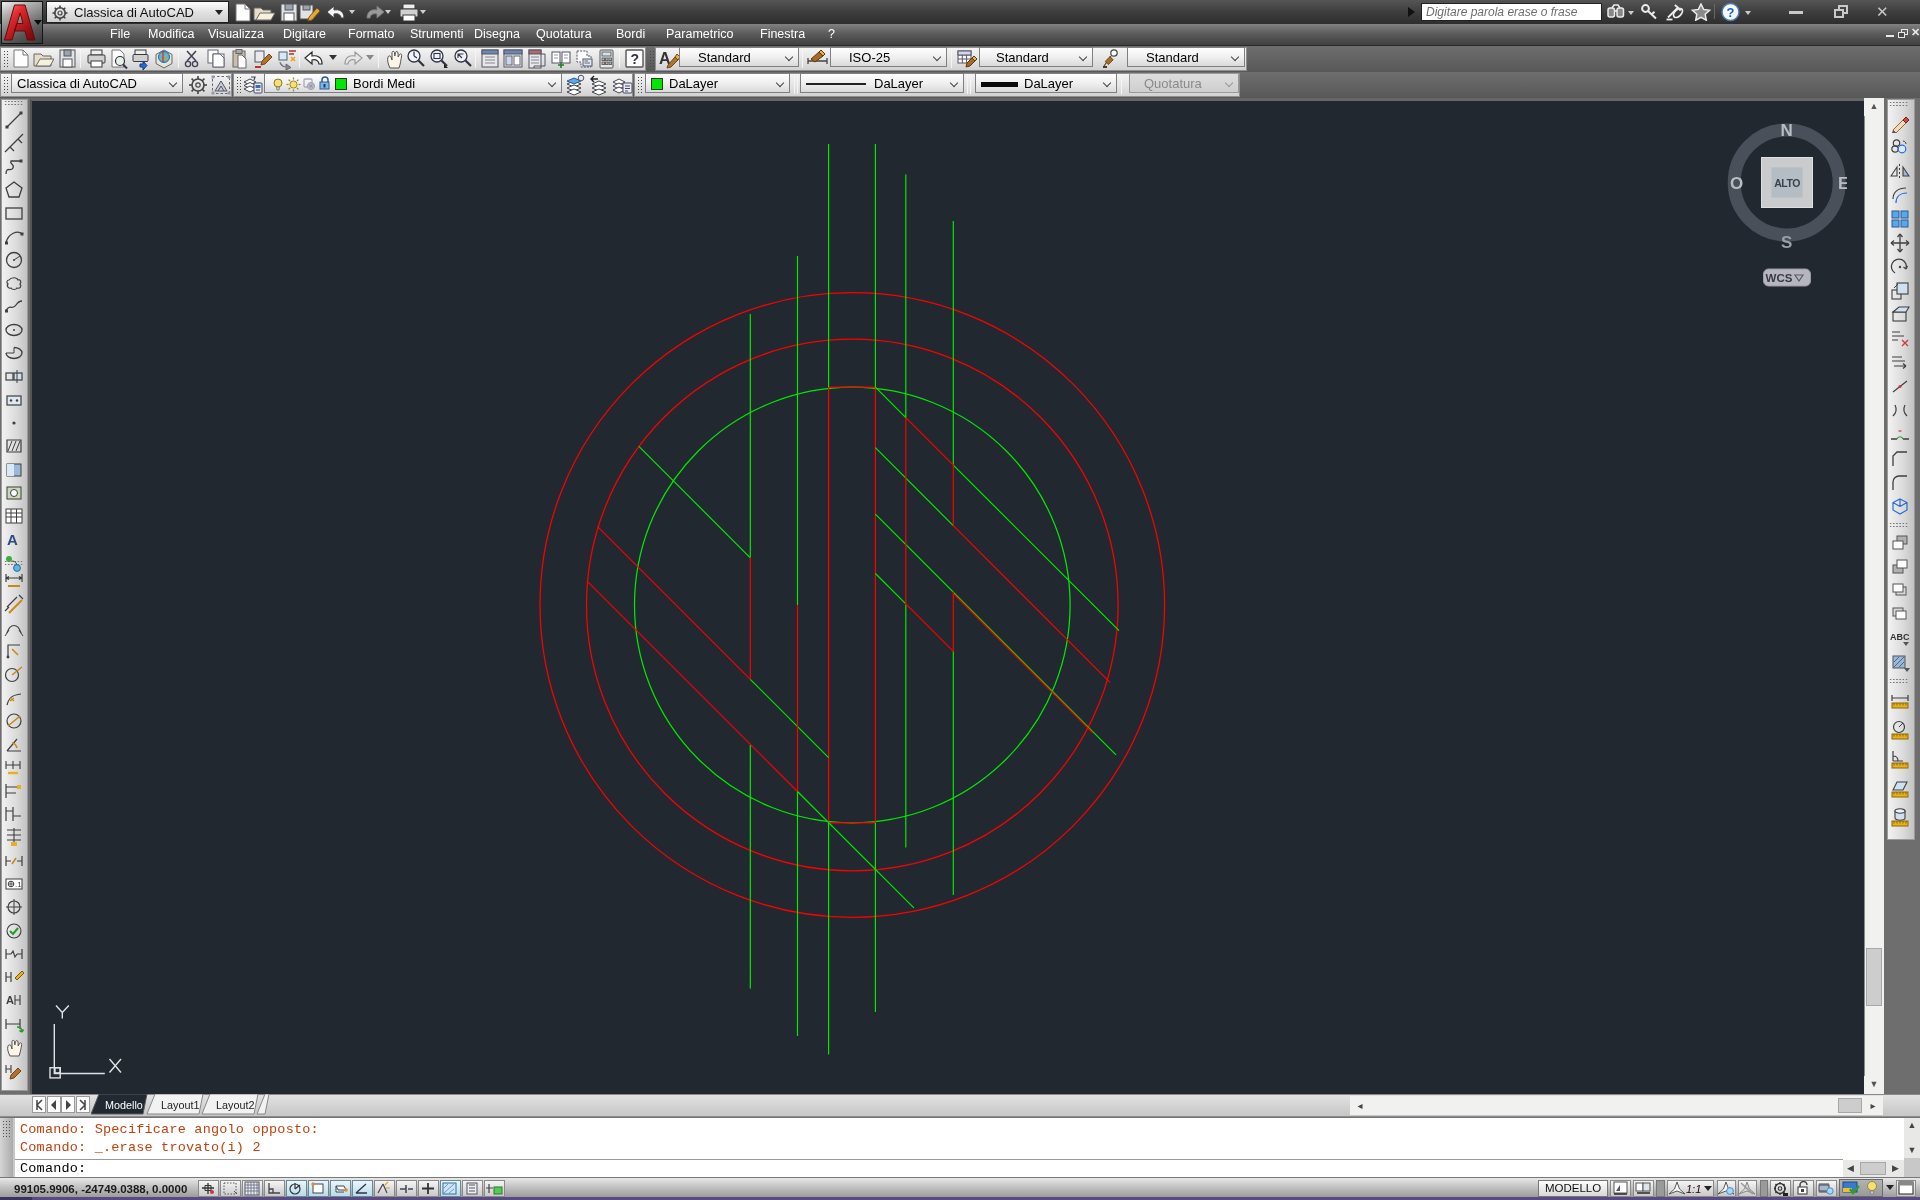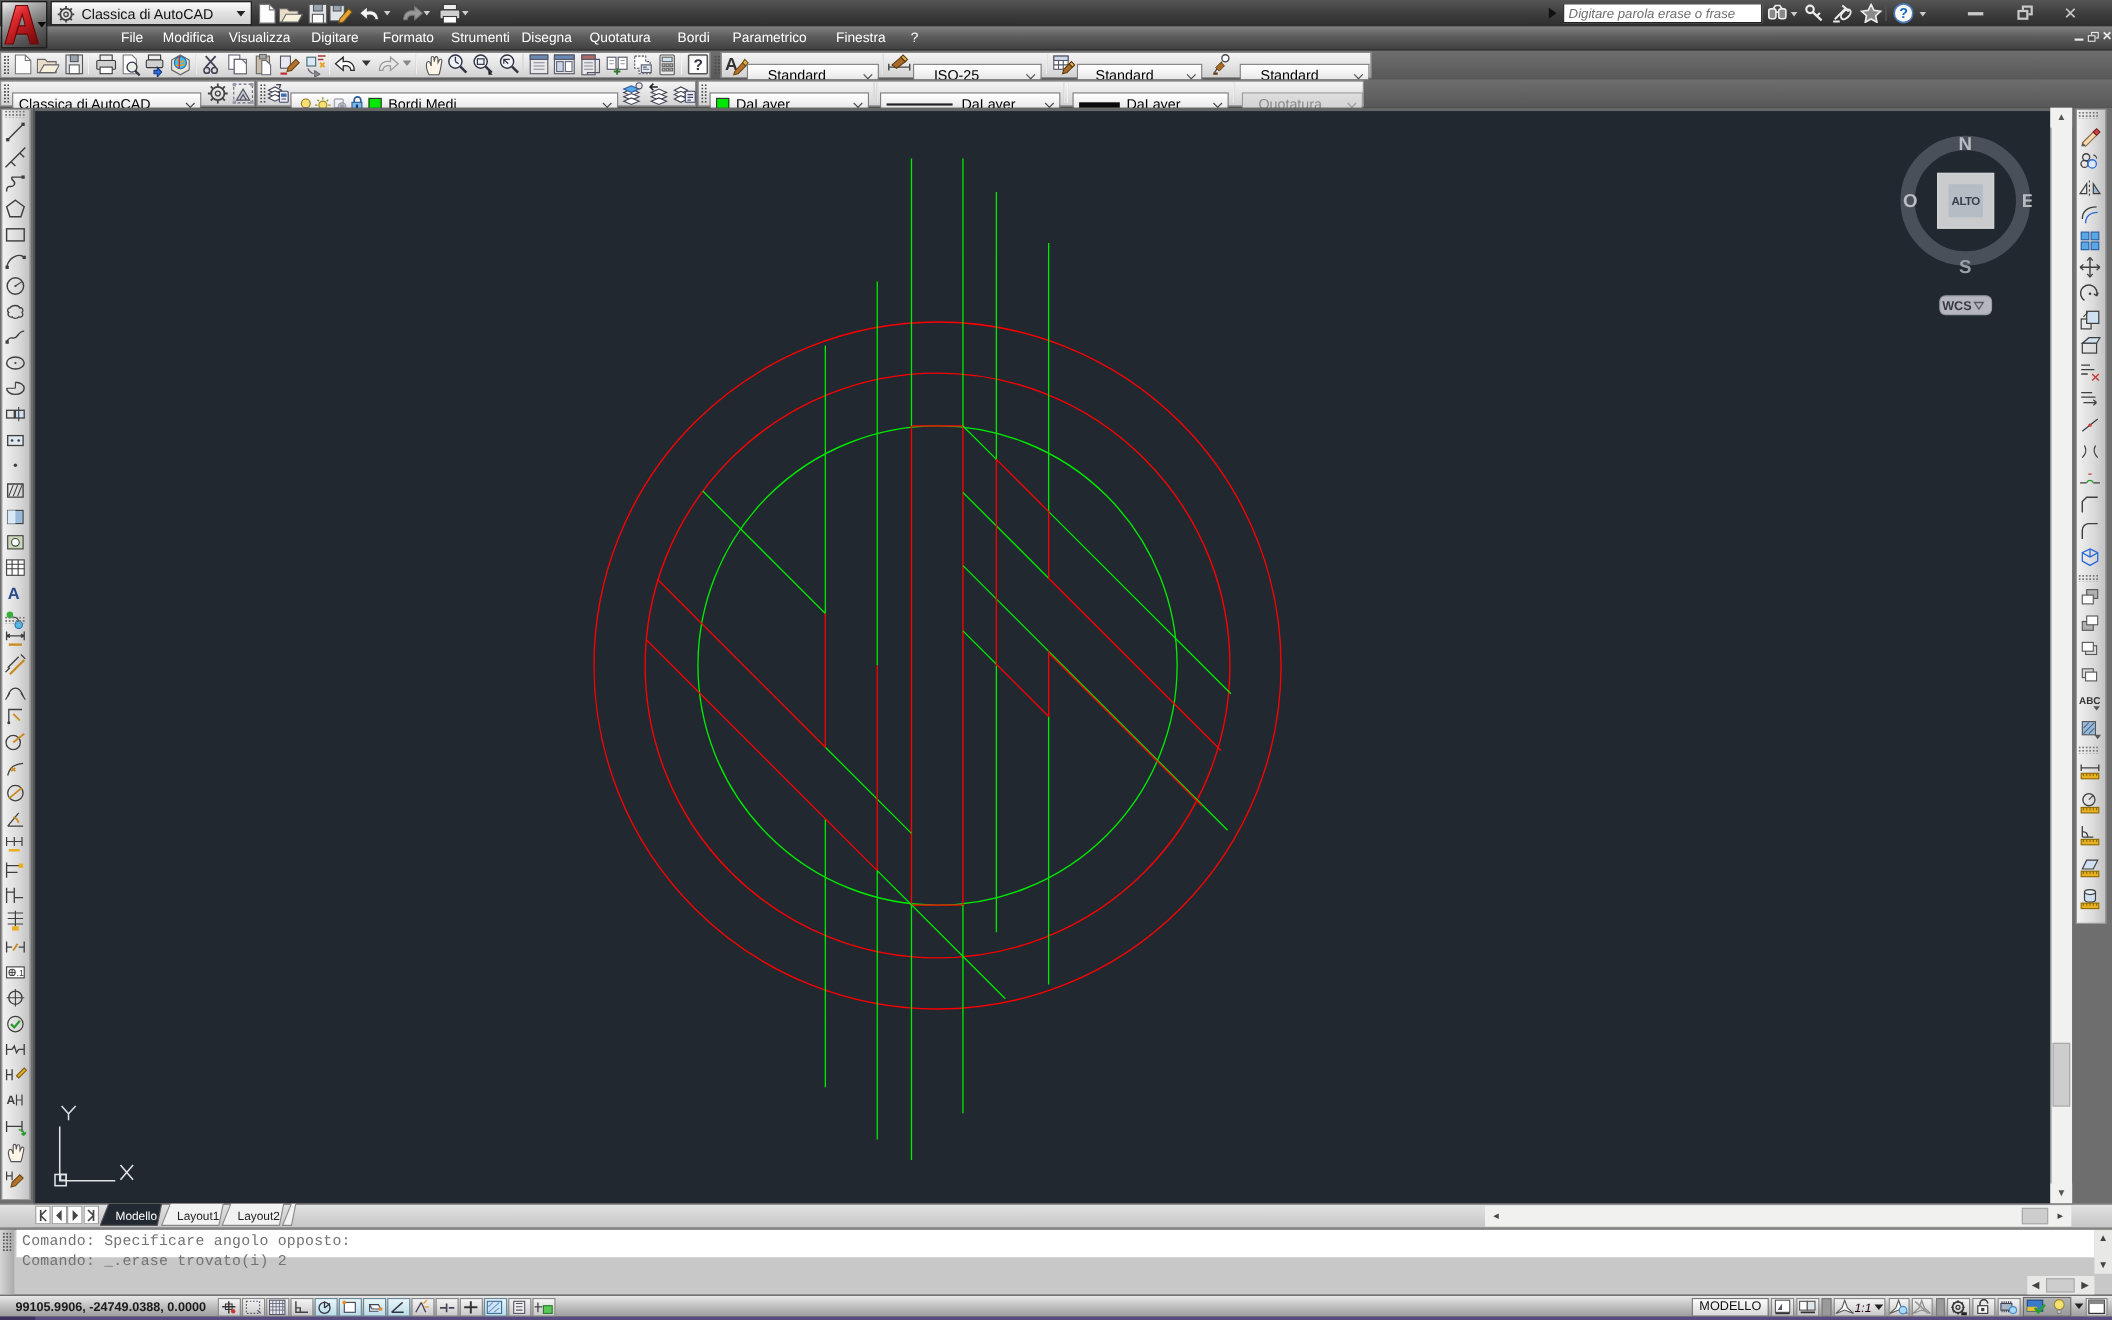--- a/index.html
+++ b/index.html
@@ -20,21 +20,21 @@
 #menubar{position:absolute;left:0;top:24px;width:1920px;height:22px;background:linear-gradient(#818181,#5c5c5c 45%,#404040);border-bottom:1px solid #2a2a2a;color:#fff;font-size:12.5px;}
 #menubar .mi{position:absolute;top:3px;}
 
 #row1{position:absolute;left:0;top:46px;width:1920px;height:26px;background:linear-gradient(#6e6e6e,#585858);}
 #row2{position:absolute;left:0;top:72px;width:1920px;height:26px;background:linear-gradient(#6e6e6e,#585858);}
 .panel{position:absolute;top:1px;height:24px;background:linear-gradient(#f4f4f4,#e3e3e3 55%,#d2d2d2);border:1px solid #8f8f8f;}
 .grip{position:absolute;top:4px;width:6px;height:18px;background-image:radial-gradient(#4a4a4a 34%,transparent 38%);background-size:3px 3px;}
 .vgrip{position:absolute;left:4px;width:19px;height:7px;background-image:radial-gradient(#777 30%,transparent 34%);background-size:3.2px 3px;}
 .tbtn{position:absolute;top:2px;width:23px;height:22px;}
 .tsep{position:absolute;top:3px;width:1px;height:19px;background:#9a9a9a;border-right:1px solid #f5f5f5;}
-.combo{position:absolute;top:12px;height:20px;background:linear-gradient(#ffffff,#eeeeee 55%,#dadada);border:1px solid #7f7f7f;font-size:13px;color:#000;}
+.combo{position:absolute;top:1px;height:20px;background:linear-gradient(#ffffff,#eeeeee 55%,#dadada);border:1px solid #7f7f7f;font-size:13px;color:#000;}
 .combo .ct{position:absolute;left:5px;top:2px;white-space:nowrap;}
 .combo .ca{position:absolute;right:6px;top:6px;width:6px;height:6px;border-right:1.6px solid #444;border-bottom:1.6px solid #444;transform:rotate(45deg);}
 .combo.dis{color:#8a8a8a;background:linear-gradient(#dedede,#cecece);border-color:#9a9a9a;}
 .combo.dis .ca{border-color:#999;}
 
 #ldock{position:absolute;left:0;top:98px;width:30px;height:1018px;background:#6e6e6e;}
 #lstrip{position:absolute;left:1px;top:1px;width:27px;height:992px;background:linear-gradient(90deg,#f2f2f2,#dadada 60%,#c2c2c2);border:1px solid #9a9a9a;}
 .vbtn{position:absolute;left:3px;width:22px;height:22px;}
 #canvas{position:absolute;left:30px;top:98px;width:1834px;height:996px;background:#212830;border-top:3px solid #666;border-left:2px solid #555;}
 #rdock{position:absolute;left:1884px;top:98px;width:36px;height:1018px;background:#6e6e6e;}
@@ -42,21 +42,21 @@
 #vscroll{position:absolute;left:1864px;top:98px;width:20px;height:996px;background:#f1f1ef;border-left:1px solid #8a8a8a;}
 .sbtn{position:absolute;left:1864px;width:20px;height:18px;background:#f1f1ef;color:#555;font-size:9px;text-align:center;line-height:17px;}
 #vthumb{position:absolute;left:1866px;top:948px;width:16px;height:58px;background:#cdcdcd;border:1px solid #a8a8a8;}
 
 #tabrow{position:absolute;left:0px;top:1094px;width:1920px;height:22px;background:linear-gradient(#e2e2e2,#c6c6c6);border-top:1px solid #8a8a8a;}
 .navb{position:absolute;top:2px;width:14px;height:17px;background:#fdfdfd;border:1px solid #9a9a9a;color:#444;font-size:9px;text-align:center;line-height:16px;}
 
 #cmdtop{position:absolute;left:0;top:1116px;width:1920px;height:2px;background:linear-gradient(#9a9a9a,#666);}
 #cmdarea{position:absolute;left:0;top:1118px;width:1920px;height:59px;background:#c8c8c8;}
 #cmdgrip{position:absolute;left:0;top:0;width:13px;height:59px;background:linear-gradient(90deg,#d5d5d5,#aaa);}
-#cmdhist{position:absolute;left:15px;top:0;width:1889px;height:25px;background:#fff;font-size:13.5px;color:#737373;}
+#cmdhist{position:absolute;left:15px;top:0;width:1889px;height:57px;background:#fff;font-size:13.5px;color:#c2410c;}
 #cmdhist,#cmdhist div,#cmdprompt,#cmdprompt div{font-family:"Liberation Mono",monospace;letter-spacing:0.2px;}
 #cmdprompt{position:absolute;left:15px;top:41px;width:1828px;height:18px;background:#fff;font-family:"Liberation Mono",monospace;font-size:13.5px;color:#000;border-top:1px solid #999;}
 #cmdvs{position:absolute;left:1904px;top:0;width:16px;height:40px;background:#e8e8e6;}
 #cmdhs{position:absolute;left:1843px;top:42px;width:61px;height:17px;background:#e8e8e6;}
 
 #statusbar{position:absolute;left:0;top:1177px;width:1920px;height:20px;background:linear-gradient(#e8e8e8,#c8c8c8 40%,#9c9c9c);border-top:1px solid #787878;color:#111;}
 #coords{position:absolute;left:14px;top:5px;font-size:11.5px;color:#1a1a1a;font-weight:bold;}
 .stbtn{position:absolute;top:2px;width:21px;height:17px;background:linear-gradient(#f5f5f5,#c9c9c9);border:1px solid #8a8a8a;font-style:italic;}
 .stbtn.on{background:linear-gradient(#eaf6fa,#b9dce8);border:1px solid #6a8a9a;}
 #purple{position:absolute;left:0;top:1197px;width:1920px;height:3px;background:#584b80;}
@@ -874,20 +874,23 @@
 <div id="tabs"></div>
 
 <div id="cmdtop"></div>
 <div id="cmdarea">
   <div id="cmdgrip">
         <div style="position:absolute;left:2px;top:2px;width:9px;height:18px;background-image:radial-gradient(#555 30%,transparent 34%);background-size:3px 3px;"></div>
       </div>
   <div id="cmdhist">
         <div style="padding:3px 0 0 5px;line-height:18px;">Comando: Specificare angolo opposto:<br>Comando: _.erase trovato(i) 2</div>
       </div>
+  <div id="cmdprompt">
+        <div style="padding:1px 0 0 5px;">Comando:</div>
+      </div>
   <div id="cmdvs">
     <div style="position:absolute;top:0;left:0;width:16px;height:15px;color:#444;font-size:9px;text-align:center;line-height:15px;">▲</div>
     <div style="position:absolute;bottom:0;left:0;width:16px;height:15px;color:#444;font-size:9px;text-align:center;line-height:15px;">▼</div>
   </div>
   <div id="cmdhs">
     <div style="position:absolute;top:1px;left:0px;width:15px;height:15px;color:#444;font-size:9px;text-align:center;line-height:15px;">◀</div>
     <div style="position:absolute;top:2px;left:17px;width:26px;height:13px;background:#cdcdcd;border:1px solid #a8a8a8;"></div>
     <div style="position:absolute;top:1px;right:1px;width:15px;height:15px;color:#444;font-size:9px;text-align:center;line-height:15px;">▶</div>
   </div>
 </div>

